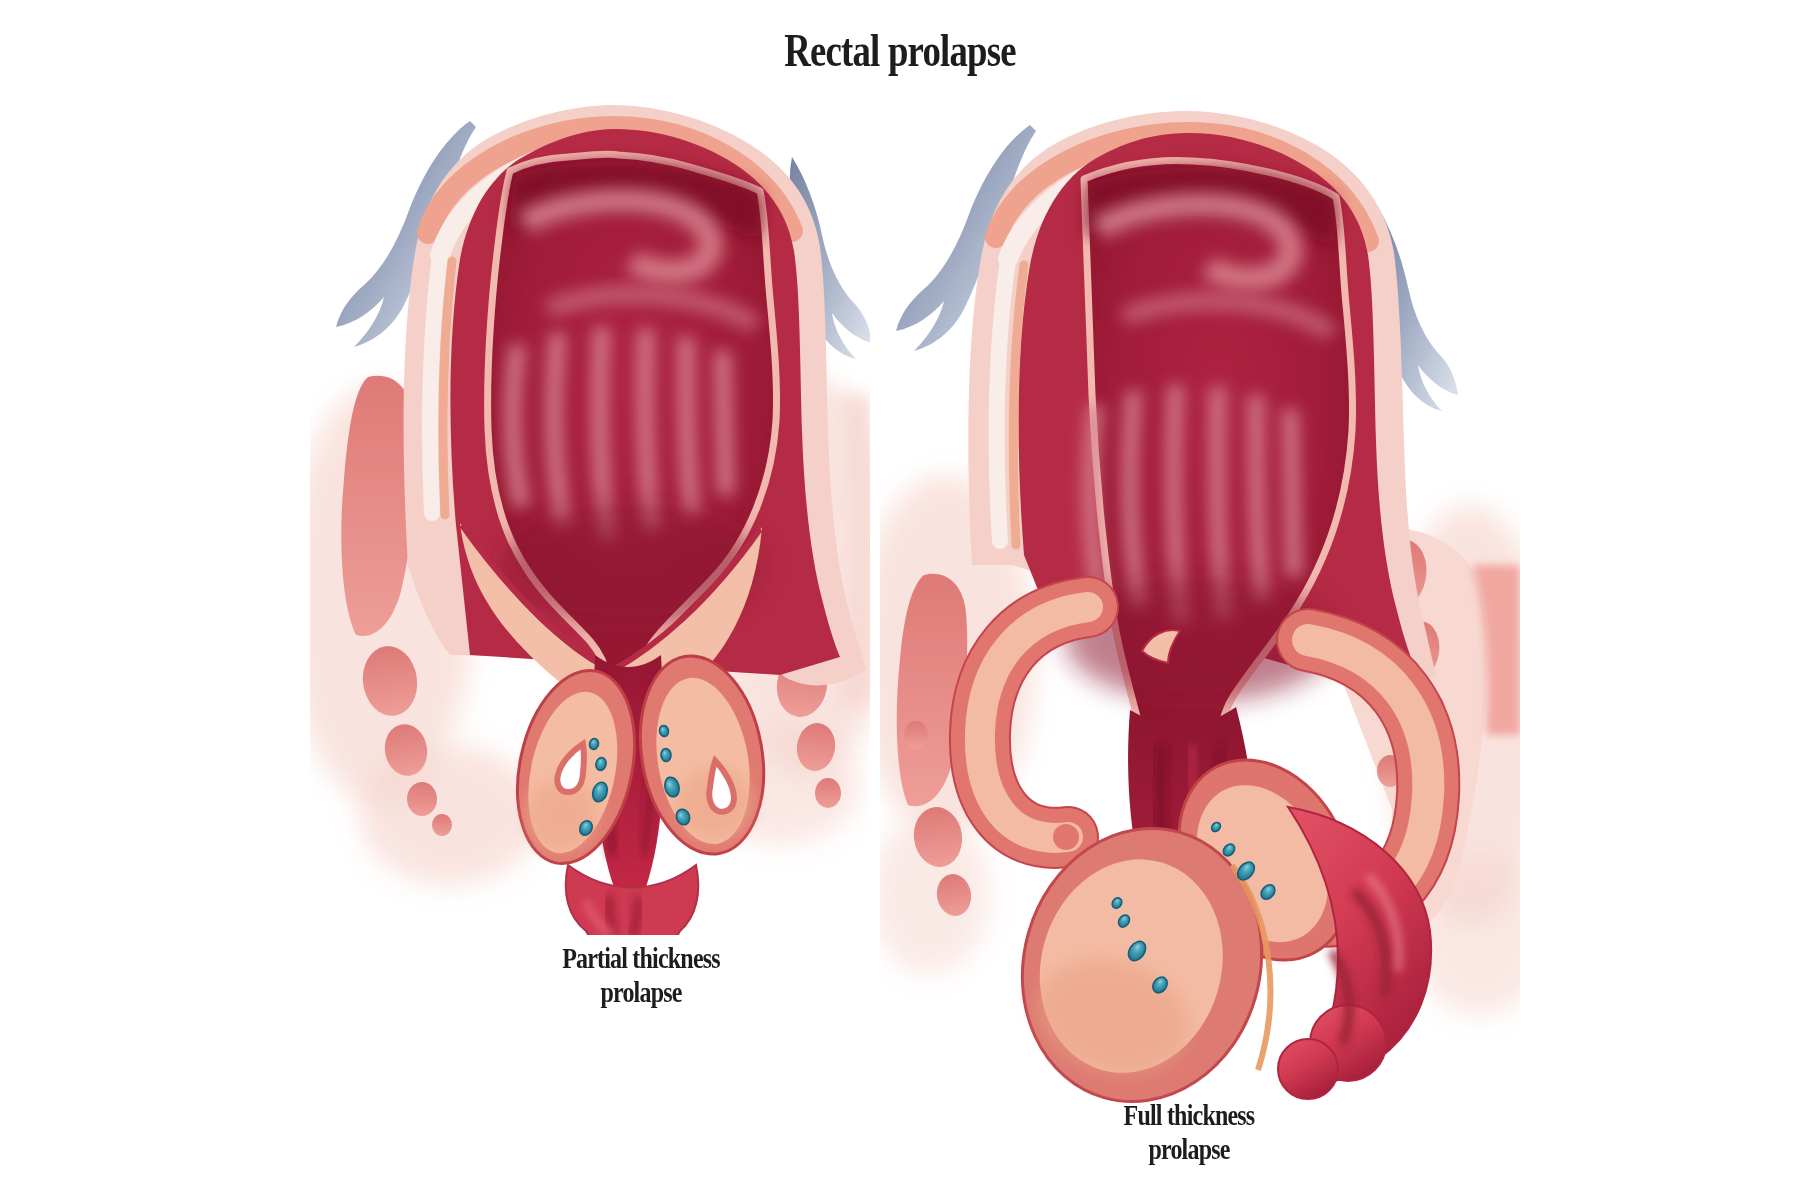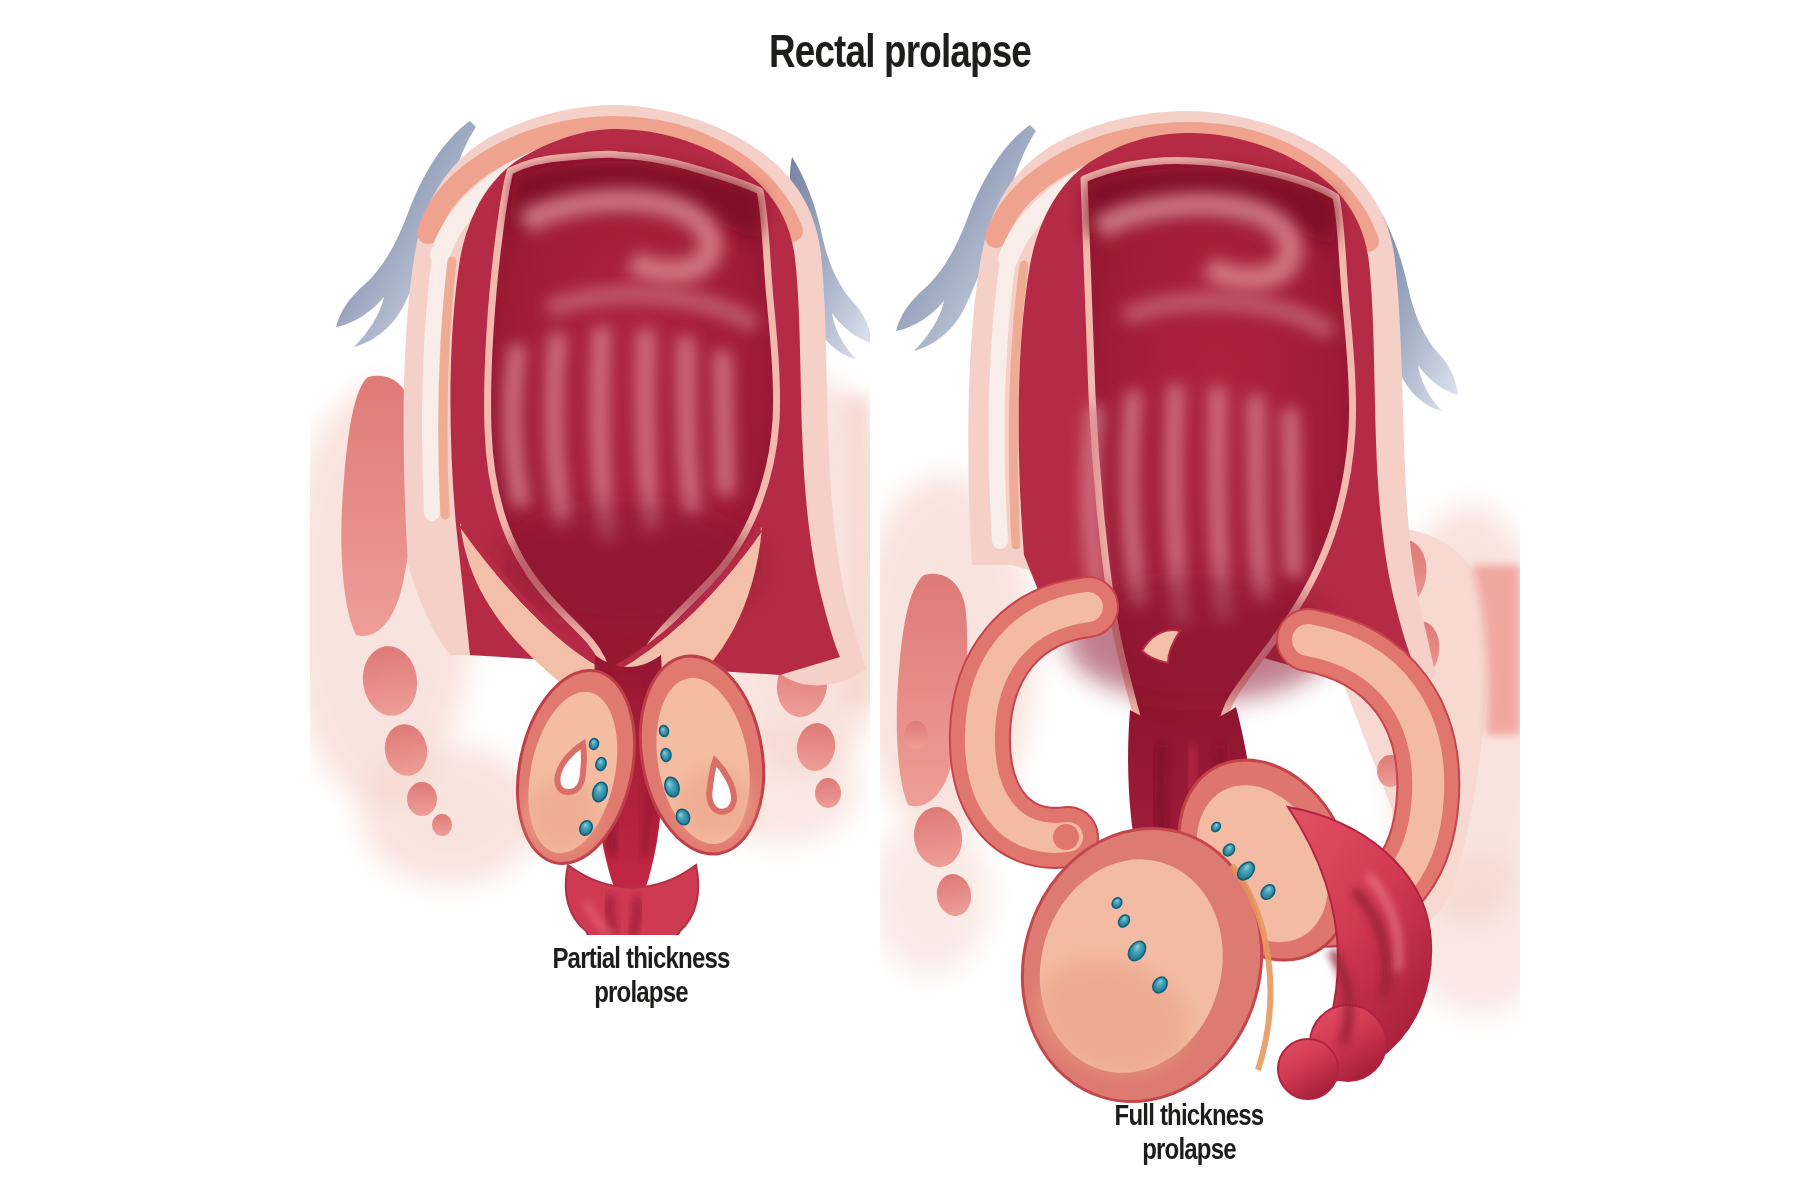--- a/index.html
+++ b/index.html
@@ -1,21 +1,21 @@
 <!DOCTYPE html>
 <html><head>
 <meta charset="utf-8">
 <style>
   html,body{margin:0;padding:0;background:#ffffff;}
   #canvas{
     position:relative;
     width:1800px;height:1200px;
     background:#ffffff;
     overflow:hidden;
-    font-family:Liberation Sans, sans-serif;
+    font-family:Liberation Serif, serif;
   }
   .fig-svg{position:absolute;display:block;}
   #page-title{
     position:absolute;left:0;right:0;top:26px;
     margin:0;text-align:center;
     font-size:46px;line-height:1.1;font-weight:700;
     letter-spacing:-1px;color:#1d1d1b;
     transform:scaleX(0.8);
   }
   .fig-label{

